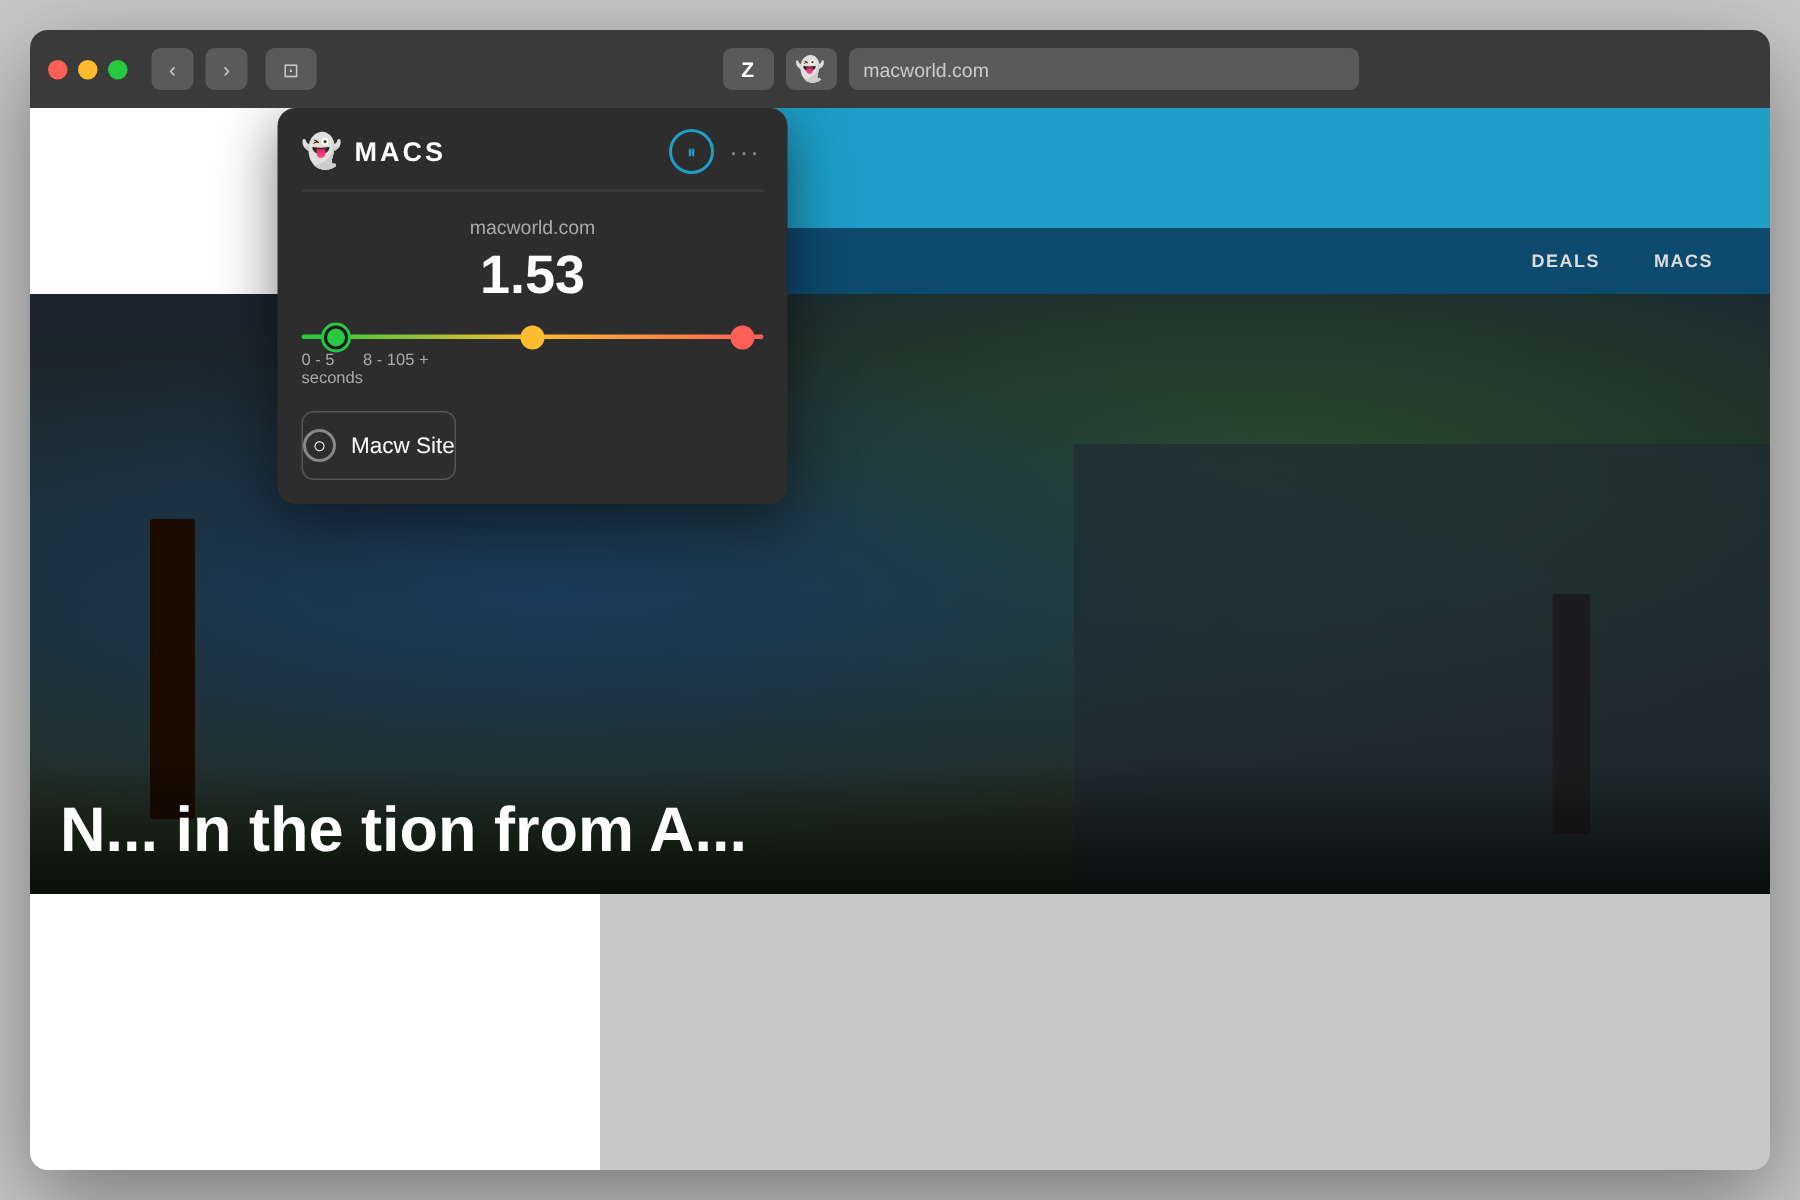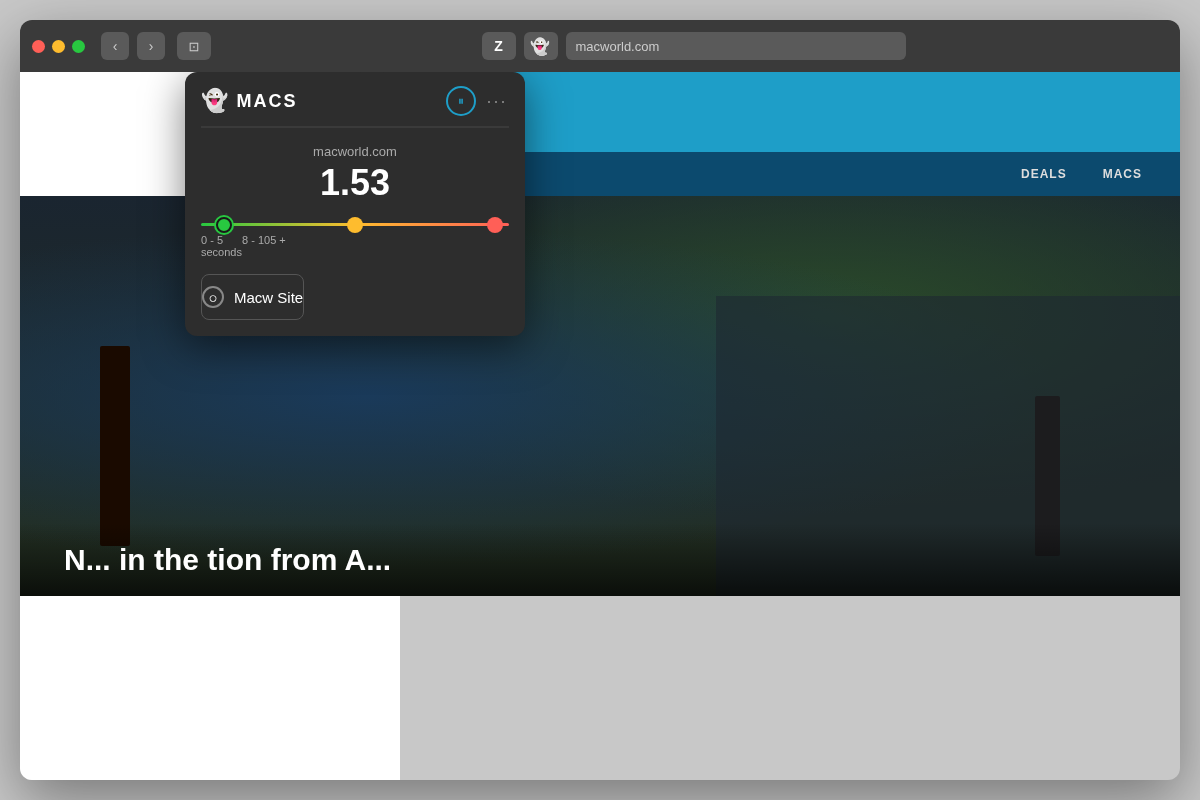--- a/index.html
+++ b/index.html
@@ -185,24 +185,23 @@
       position: absolute;
       bottom: 0;
       left: 0;
       right: 0;
       padding: 20px;
       background: linear-gradient(transparent, rgba(0,0,0,0.7));
     }
 
     .hero-title {
       color: white;
-      font-size: 30px;
+      font-size: 42px;
       font-weight: 900;
       line-height: 1.1;
-      margin-left: 24px;
     }
 
     
     .ghostery-popup {
       position: absolute;
       top: 0;
       left: 165px;
       width: 340px;
       background: #2d2d2d;
       border-radius: 12px;

